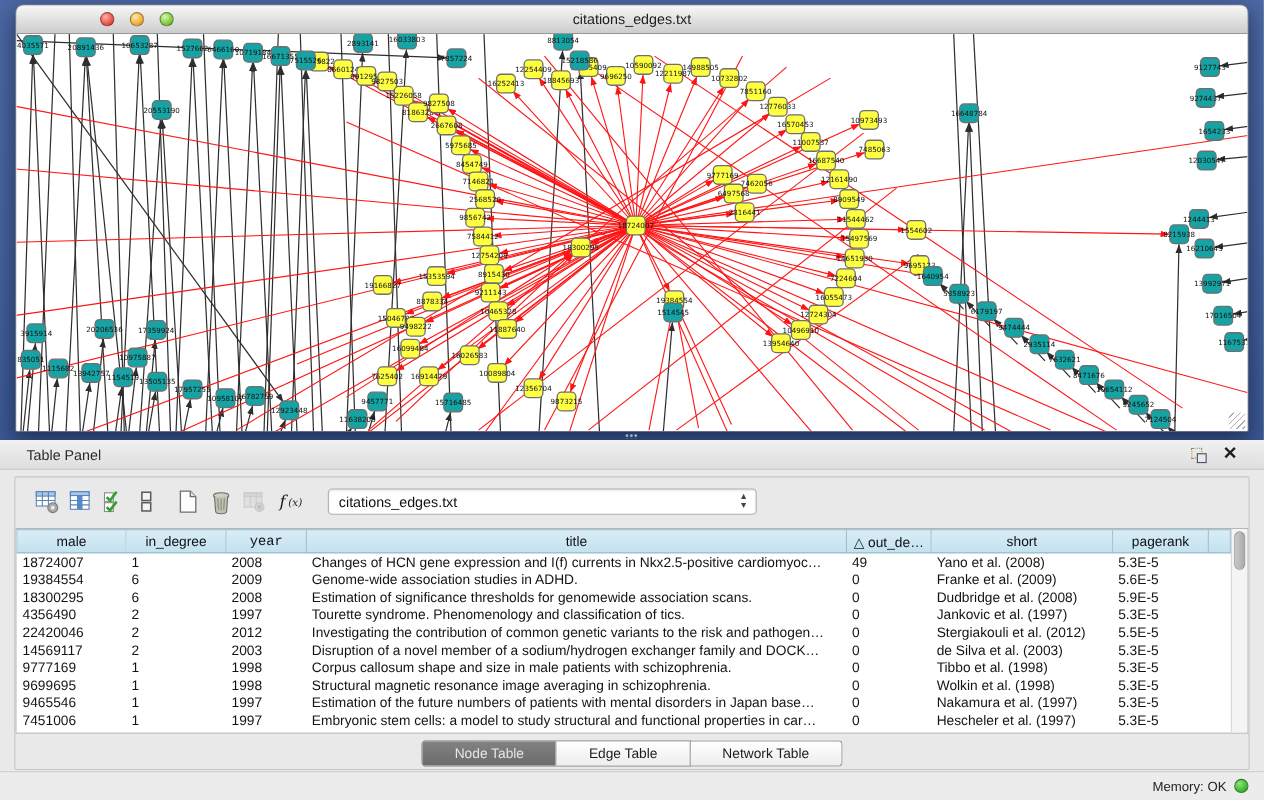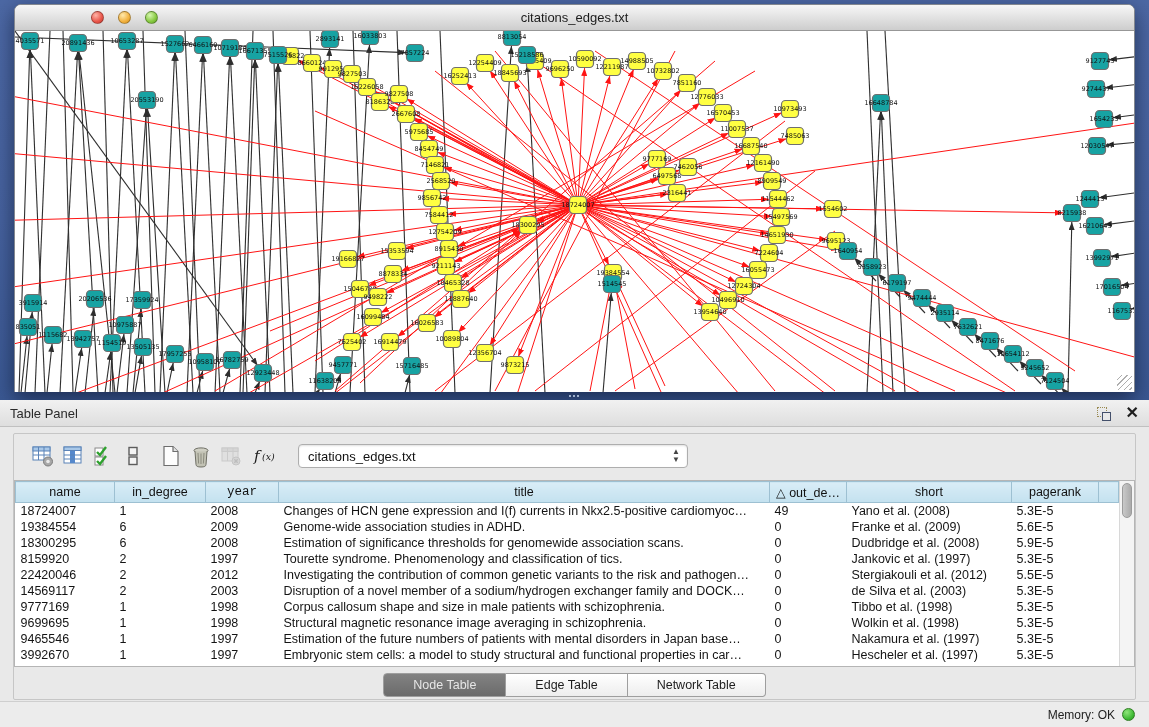--- a/index.html
+++ b/index.html
@@ -23,21 +23,21 @@
   .win-content{position:relative;width:1119px;height:361px;background:#ffffff;overflow:hidden;}
   .win-content svg{position:absolute;left:0;top:0;}
   .resize-grip{position:absolute;right:2px;bottom:2px;width:15px;height:15px;
     background:repeating-linear-gradient(135deg,transparent 0 3px,#9a9a9a 3px 4px);opacity:.8;}
   .splitter-grip{position:absolute;left:568px;top:394px;width:12px;height:5px;
     background:radial-gradient(circle,#9fb0cc 1px,transparent 1.4px);background-size:4px 4px;}
 
   
   .table-panel{position:relative;width:1149px;height:327px;background:#e9e9e9;}
   .panel-titlebar{height:27px;background:linear-gradient(#f1f1f1,#dedede);
-    border-bottom:1px solid #c0c0c0;display:flex;align-items:center;padding:0 10px;box-sizing:border-box;}
+    border-bottom:1px solid #c0c0c0;display:flex;align-items:center;padding:0 24px;box-sizing:border-box;}
   .panel-title{font-size:13px;color:#2a2a2a;}
   .panel-titlebar .spacer{flex:1;}
   .float-icon{position:relative;width:16px;height:15px;margin-right:14px;cursor:default;}
   .float-icon .back{position:absolute;left:1px;top:1px;width:8px;height:8px;border:1.5px dotted #9a8b52;}
   .float-icon .front{position:absolute;left:6px;top:6px;width:7px;height:7px;border:1.5px solid #44506b;background:#e9e9e9;}
   .close-icon{font-size:16px;font-weight:bold;color:#1e1e1e;line-height:16px;cursor:default;}
 
   .panel-inner{margin:6px 13px 0 13px;height:267px;border:1px solid #c6c6c6;border-radius:2px;
     background:#e9e9e9;box-sizing:border-box;}
   .toolbar{display:flex;align-items:center;height:44px;padding-left:14px;}
@@ -842,21 +842,21 @@
             <span>▲</span>
             <span>▼</span>
           </span>
       </div>
     </div>
 
     <div class="tablewrap">
       <table>
         <thead>
             <tr>
-              <th style="width: 99px;">name</th>
+              <th style="width: 99px;">male</th>
               <th style="width: 91px;">in_degree</th>
               <th style="width: 73px; font-family: Liberation Mono, monospace;">year</th>
               <th style="width: 491px;">title</th>
               <th style="width: 77px;">△ out_de…</th>
               <th style="width: 165px;">short</th>
               <th style="width: 87px;">pagerank</th>
               <th></th>
             </tr>
           </thead>
         <tbody>
@@ -884,21 +884,21 @@
               <td>18300295</td>
               <td>6</td>
               <td>2008</td>
               <td>Estimation of significance thresholds for genomewide association scans.</td>
               <td>0</td>
               <td>Dudbridge et al. (2008)</td>
               <td>5.9E-5</td>
               <td></td>
             </tr>
             <tr>
-              <td>8159920</td>
+              <td>4356490</td>
               <td>2</td>
               <td>1997</td>
               <td>Tourette syndrome. Phenomenology and classification of tics.</td>
               <td>0</td>
               <td>Jankovic et al. (1997)</td>
               <td>5.3E-5</td>
               <td></td>
             </tr>
             <tr>
               <td>22420046</td>
@@ -944,21 +944,21 @@
               <td>9465546</td>
               <td>1</td>
               <td>1997</td>
               <td>Estimation of the future numbers of patients with mental disorders in Japan base…</td>
               <td>0</td>
               <td>Nakamura et al. (1997)</td>
               <td>5.3E-5</td>
               <td></td>
             </tr>
             <tr>
-              <td>3992670</td>
+              <td>7451006</td>
               <td>1</td>
               <td>1997</td>
               <td>Embryonic stem cells: a model to study structural and functional properties in car…</td>
               <td>0</td>
               <td>Hescheler et al. (1997)</td>
               <td>5.3E-5</td>
               <td></td>
             </tr>
           </tbody>
       </table>

